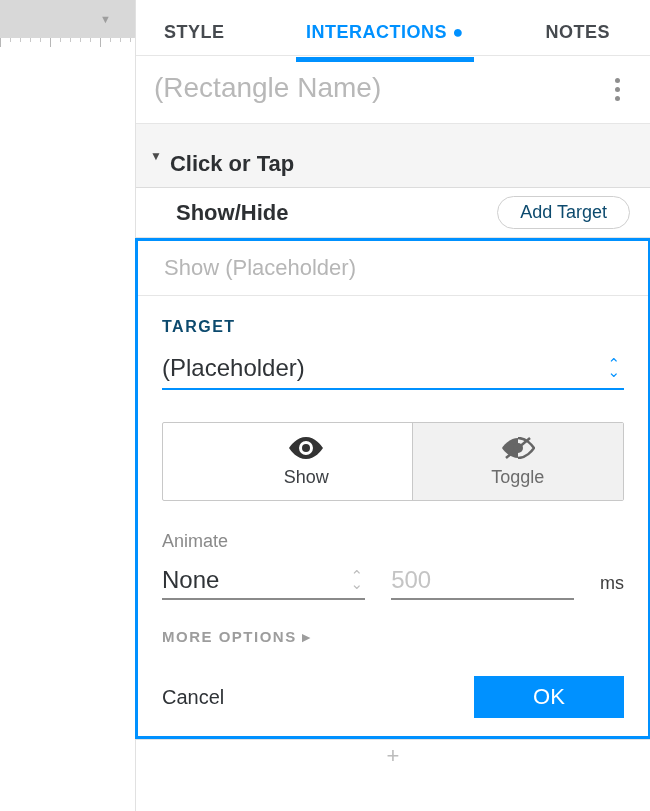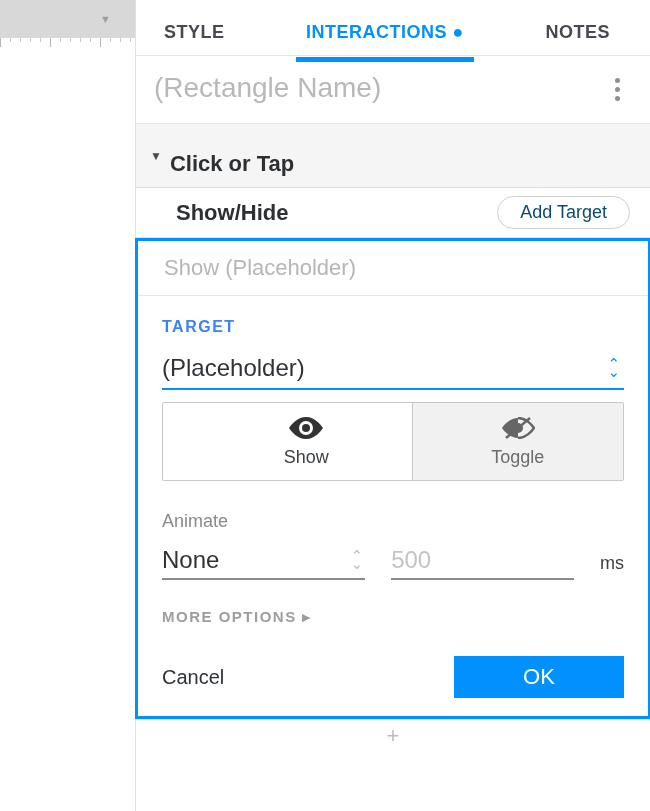--- a/index.html
+++ b/index.html
@@ -25,41 +25,41 @@
   .kebab span{width:5px;height:5px;background:#8e8e8e;border-radius:50%;}
   .event-row { display:flex; align-items:center; gap:8px; padding:10px 10px 10px 14px; background:#f5f5f5; border-bottom:1px solid #dcdcdc;}
   .event-row .chev { color:#4b4b4b; font-size:12px; }
   .event-row .txt { font-size:22px; font-weight:700; color:#2d3033;margin-top:17px;}
   .action-row { display:flex; align-items:center; justify-content:space-between; padding:8px 20px 8px 40px; border-bottom:1px solid #e4e4e4;}
   .action-row .txt { font-size:22px; font-weight:700; color:#2d3033;}
   .pill { border:1px solid #cfcfcf; background:#fff; border-radius:18px; padding:5px 22px; font-size:18px; color:#0c4a6e; cursor:pointer;}
   .config {border:3px solid #0091ff; margin:0 -1px; padding:0; }
   .summary { padding:14px 26px; font-size:22px; color:#b6b6b6; border-bottom:1px solid #e6e6e6;}
   .inner { padding: 22px 24px 18px 24px; }
-  .label { font-size:16px; font-weight:600; color:#3b82f6; letter-spacing:1.5px; margin-bottom:14px;}
-  .select { display:flex; align-items:center; justify-content:space-between; border-bottom:2px solid #0091ff; padding:4px 4px 6px 0; margin-bottom:12px; cursor:pointer;}
+  .label { font-size:16px; font-weight:600; color:#0c4a6e; letter-spacing:1.5px; margin-bottom:14px;}
+  .select { display:flex; align-items:center; justify-content:space-between; border-bottom:2px solid #0091ff; padding:4px 4px 6px 0; margin-bottom:32px; cursor:pointer;}
   .select .val { font-size:24px; color:#2f3337; }
   .spin { display:flex; flex-direction:column; line-height:0.55; color:#0091ff; font-size:15px;}
   .spin.grey{color:#bdbdbd;}
   .segments { display:flex; border:1px solid #c8c8c8; border-radius:2px; margin-bottom:30px;padding-left:38px; }
   .seg { flex:1; display:flex; flex-direction:column; align-items:center; gap:8px; padding:14px 0 12px 0; cursor:pointer; font-size:18px; color:#3d4044;}
   .seg + .seg { border-left:1px solid #c8c8c8; }
   .seg.inactive { background:#f1f1f1; color:#6c6c6c;}
   .seg svg{width:34px;height:22px;}
   .anim-row { display:flex; gap:26px; align-items:flex-end; margin-bottom:28px;}
   .anim-col{flex:1;}
   .anim-label{font-size:18px;color:#8a8a8a;margin-bottom:14px;}
   .sel2{display:flex;align-items:center;justify-content:space-between;border-bottom:2px solid #8a8a8a;padding:0 2px 4px 0;}
   .sel2 .v{font-size:24px;color:#2f3337;}
   .sel2 .v.ph{color:#c4c4c4;}
   .ms{font-size:18px;color:#3e3e3e;padding-bottom:6px;}
   .more{font-size:15px;font-weight:600;color:#9d9d9d;letter-spacing:1.5px;cursor:pointer;margin-bottom:30px;}
   .actions{display:flex;justify-content:space-between;align-items:center;}
   .cancel{font-size:20px;color:#2f3337;cursor:pointer;}
-  .ok{background:#0091ff;color:#fff;font-size:22px;padding:8px 0;width:170px;text-align:center;cursor:pointer;border:none;}
+  .ok{background:#0091ff;color:#fff;font-size:22px;padding:8px 0;width:150px;text-align:center;cursor:pointer;border:none;}
   .footer{height:32px;border-top:1px solid #e2e2e2;display:flex;align-items:center;justify-content:center;color:#bcbcbc;font-size:22px;cursor:pointer;}
 </style>
 </head>
 <body>
 
 <div class="main">
   <div class="left-gutter">
     <div class="left-top">
         <span class="tri">▼</span>
       </div>

